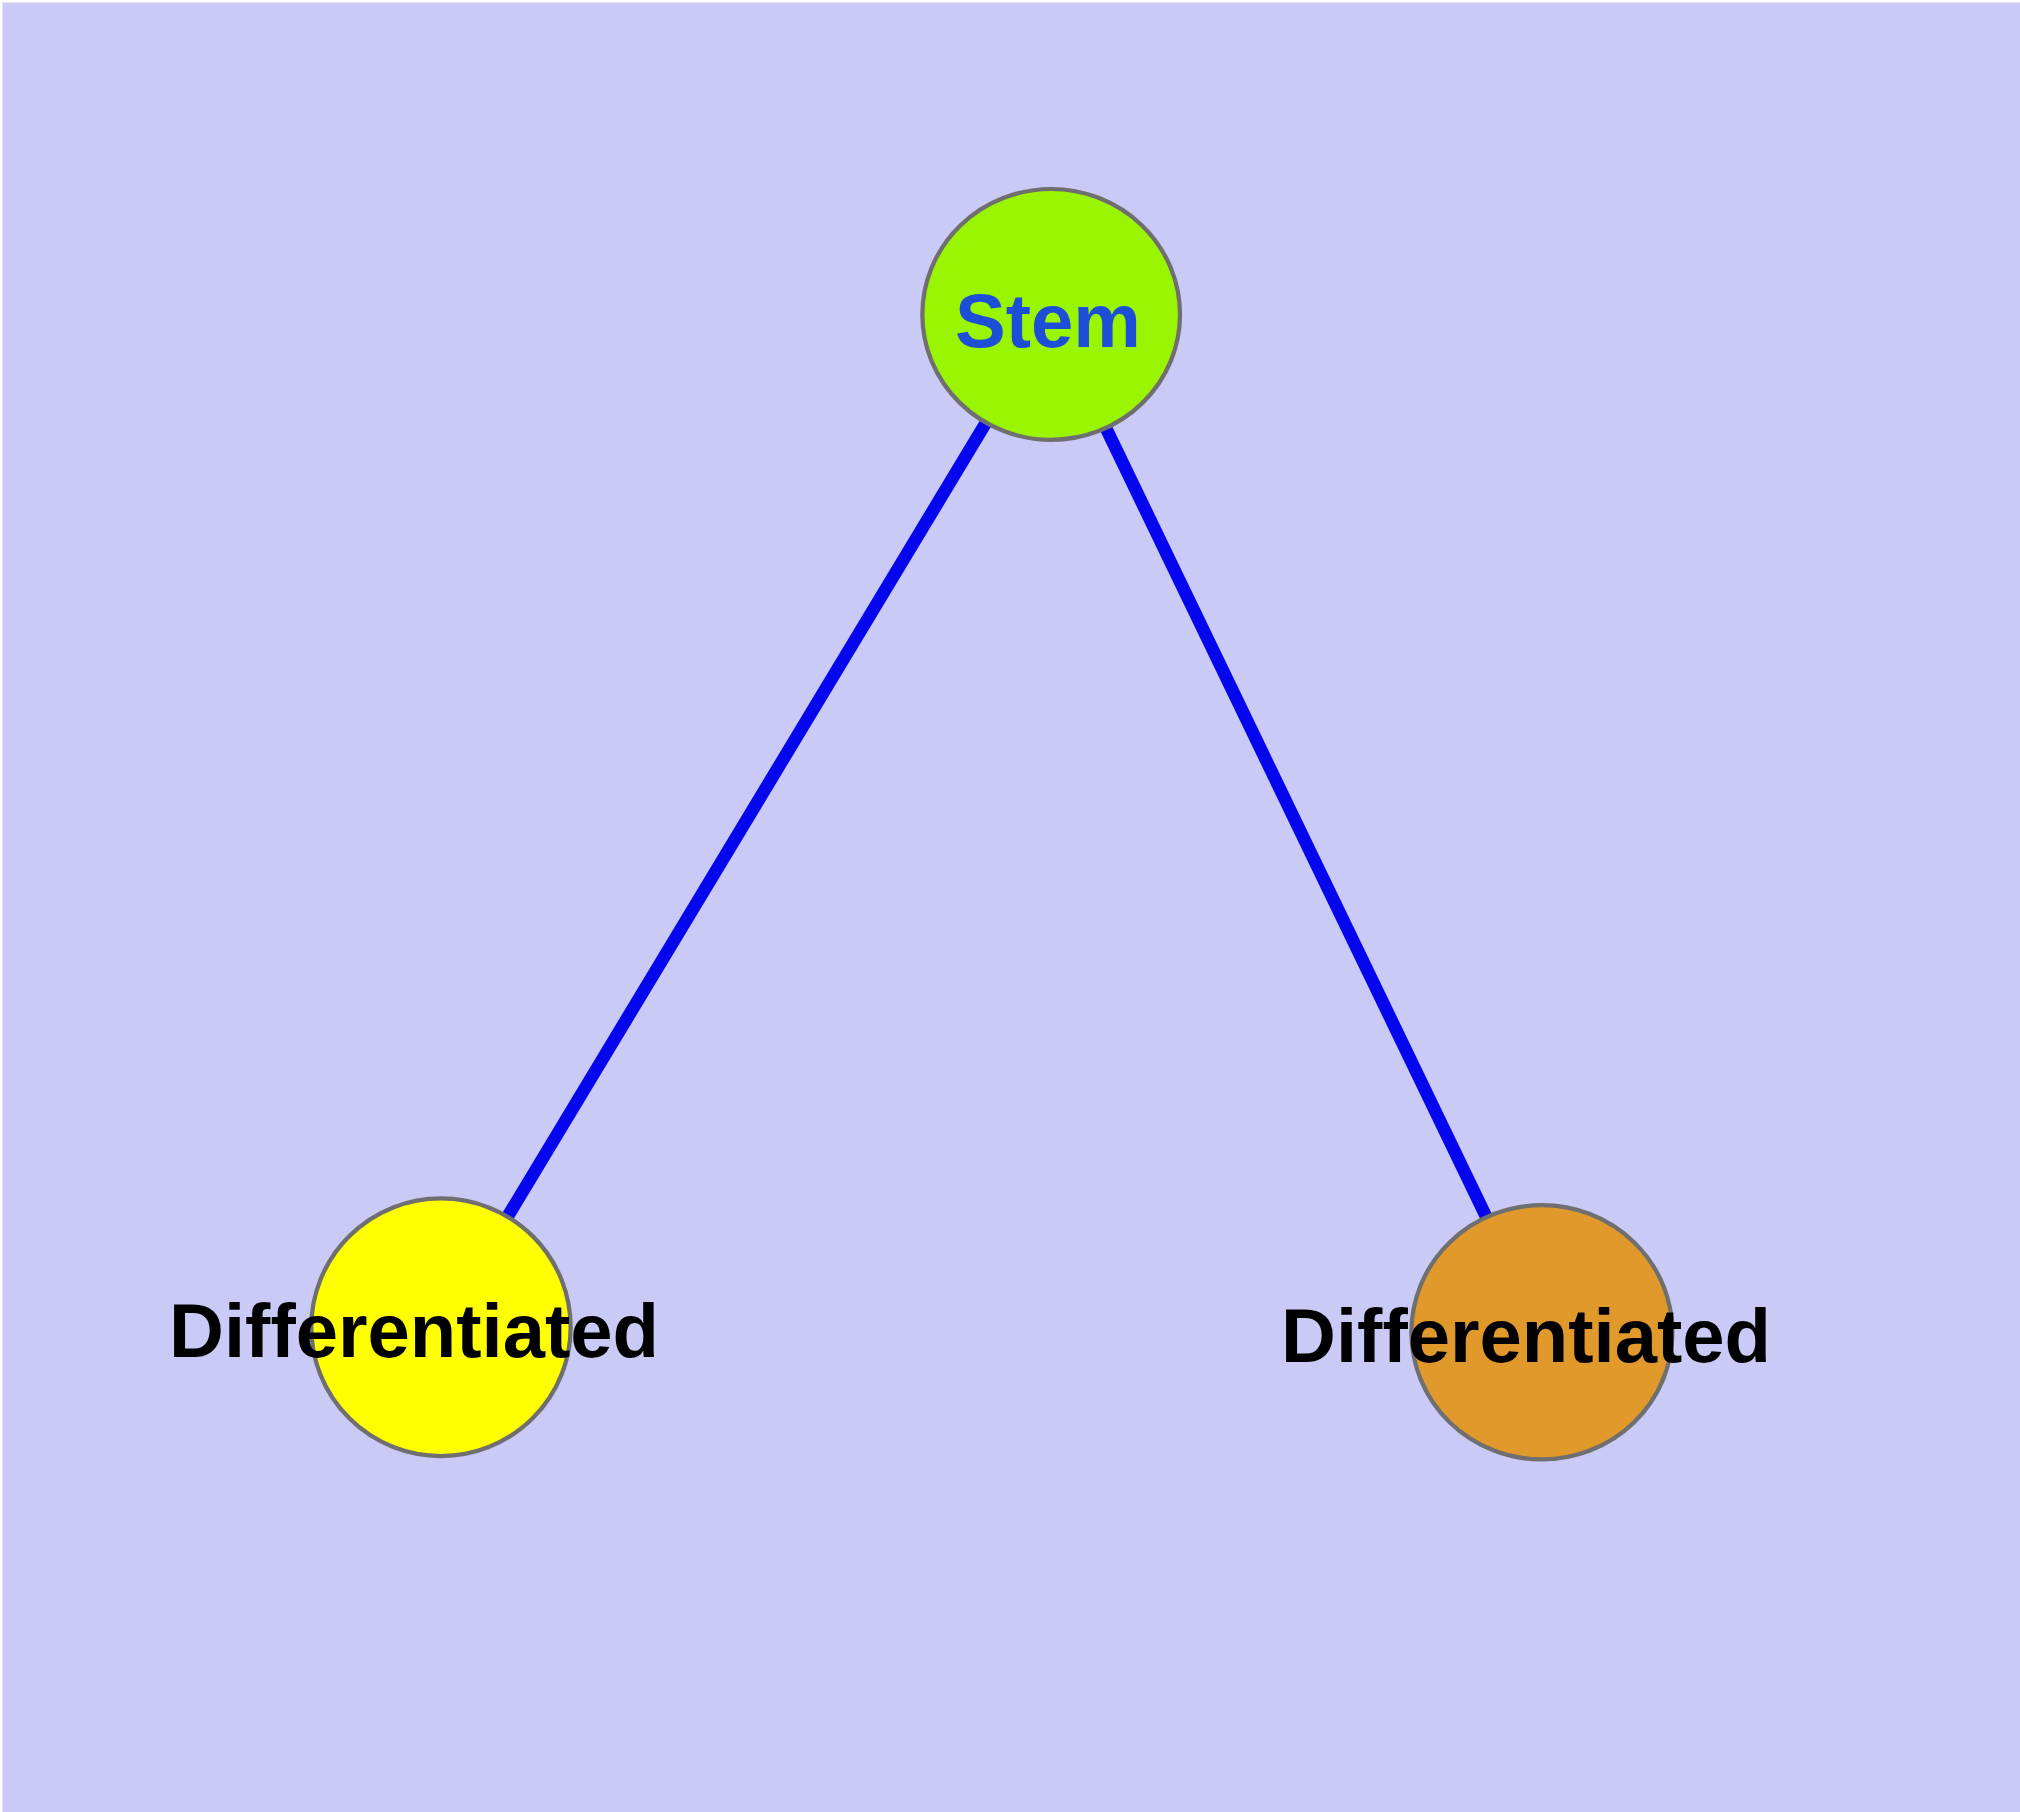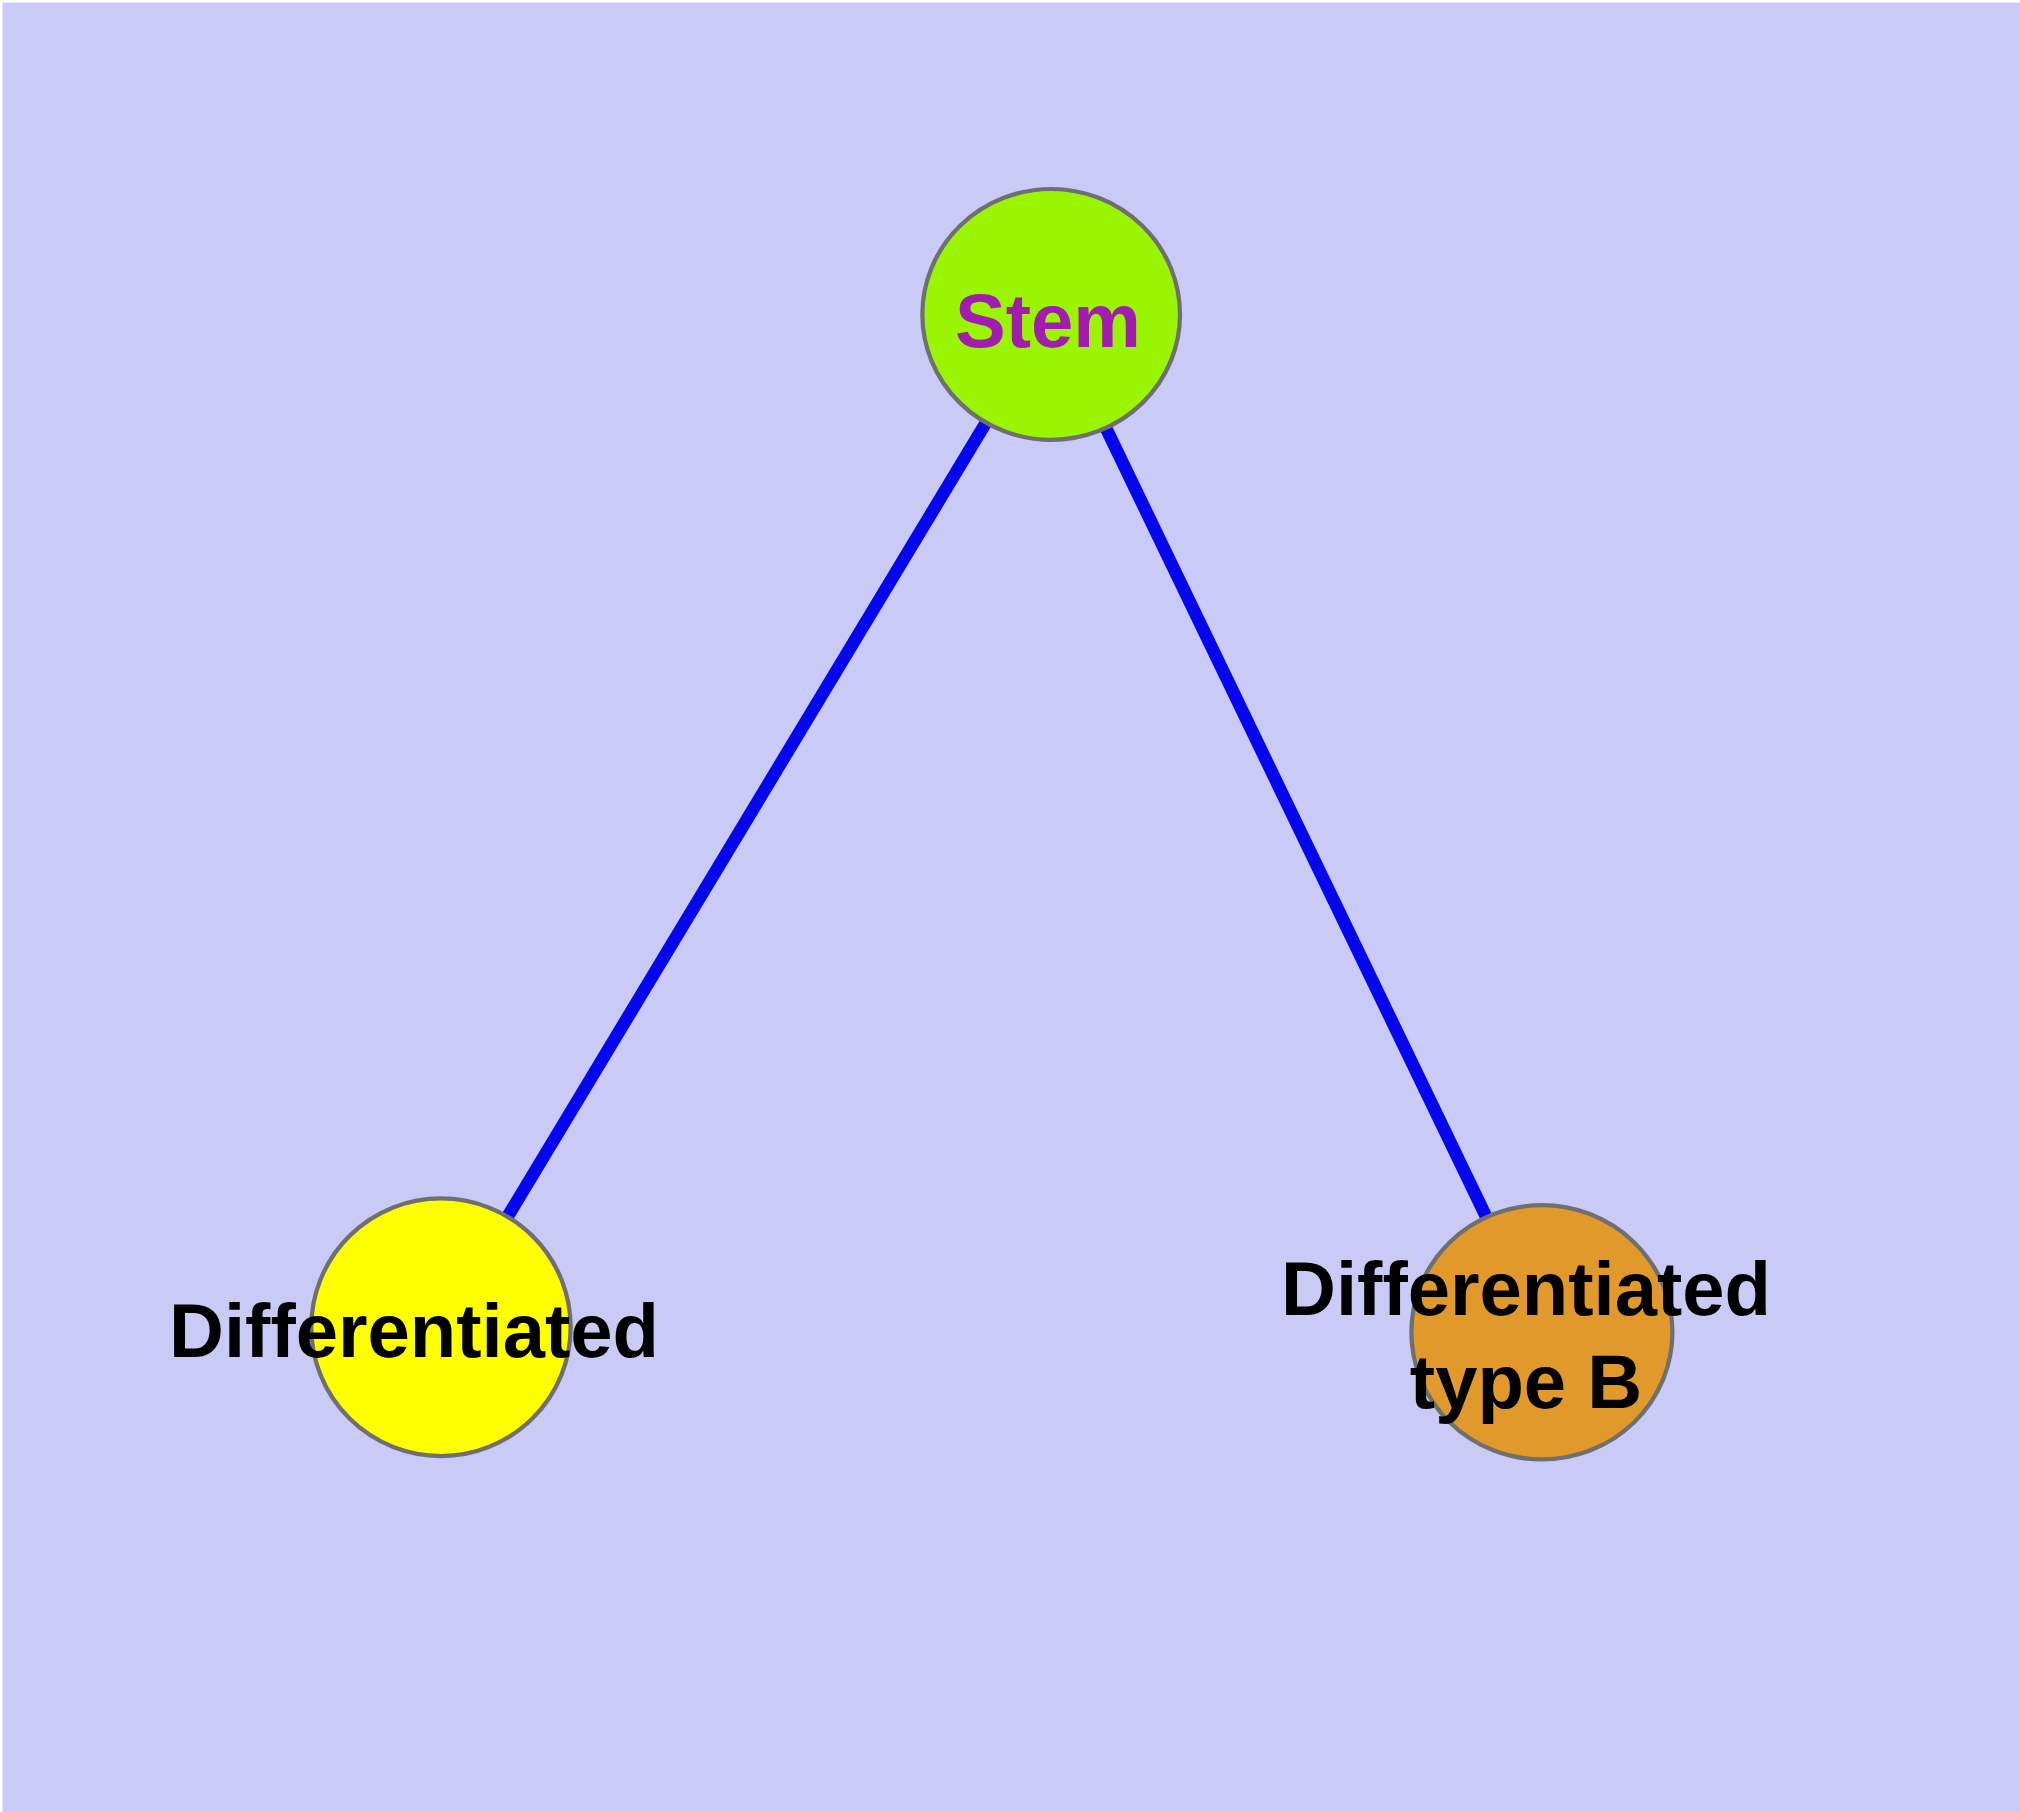--- a/index.html
+++ b/index.html
@@ -54,27 +54,26 @@
 
     <line class="edge" x1="1240" y1="371" x2="1819" y2="1572" stroke-width="15" stroke="#0606EE"></line>
 
     <ellipse class="node-shape" cx="1240" cy="371" rx="152" ry="148" fill="#9AF502" stroke="#6F6F6F"></ellipse>
 
     <ellipse class="node-shape" cx="520" cy="1566" rx="153" ry="152" fill="#FFFF00" stroke="#6F6F6F"></ellipse>
 
     <ellipse class="node-shape" cx="1819" cy="1572" rx="154" ry="150" fill="#E2992B" stroke="#6F6F6F"></ellipse>
   </svg>
 
-  <div class="node-label" style="left: 1048px; top: 320px; color: #a21caf;">
+  <div class="node-label" style="left: 1048px; top: 320px; color: #1d4ed8;">
     <span>Stem</span>
   </div>
 
   <div class="node-label" style="left: 414px; top: 1330px; color: rgb(0, 0, 0);">
     <span>Differentiated</span>
   </div>
 
   <div class="node-label" style="left: 1526px; top: 1335px; color: rgb(0, 0, 0);">
     <span>Differentiated</span>
-    <span>type B</span>
   </div>
 
 </div>
 
 
 </body></html>

